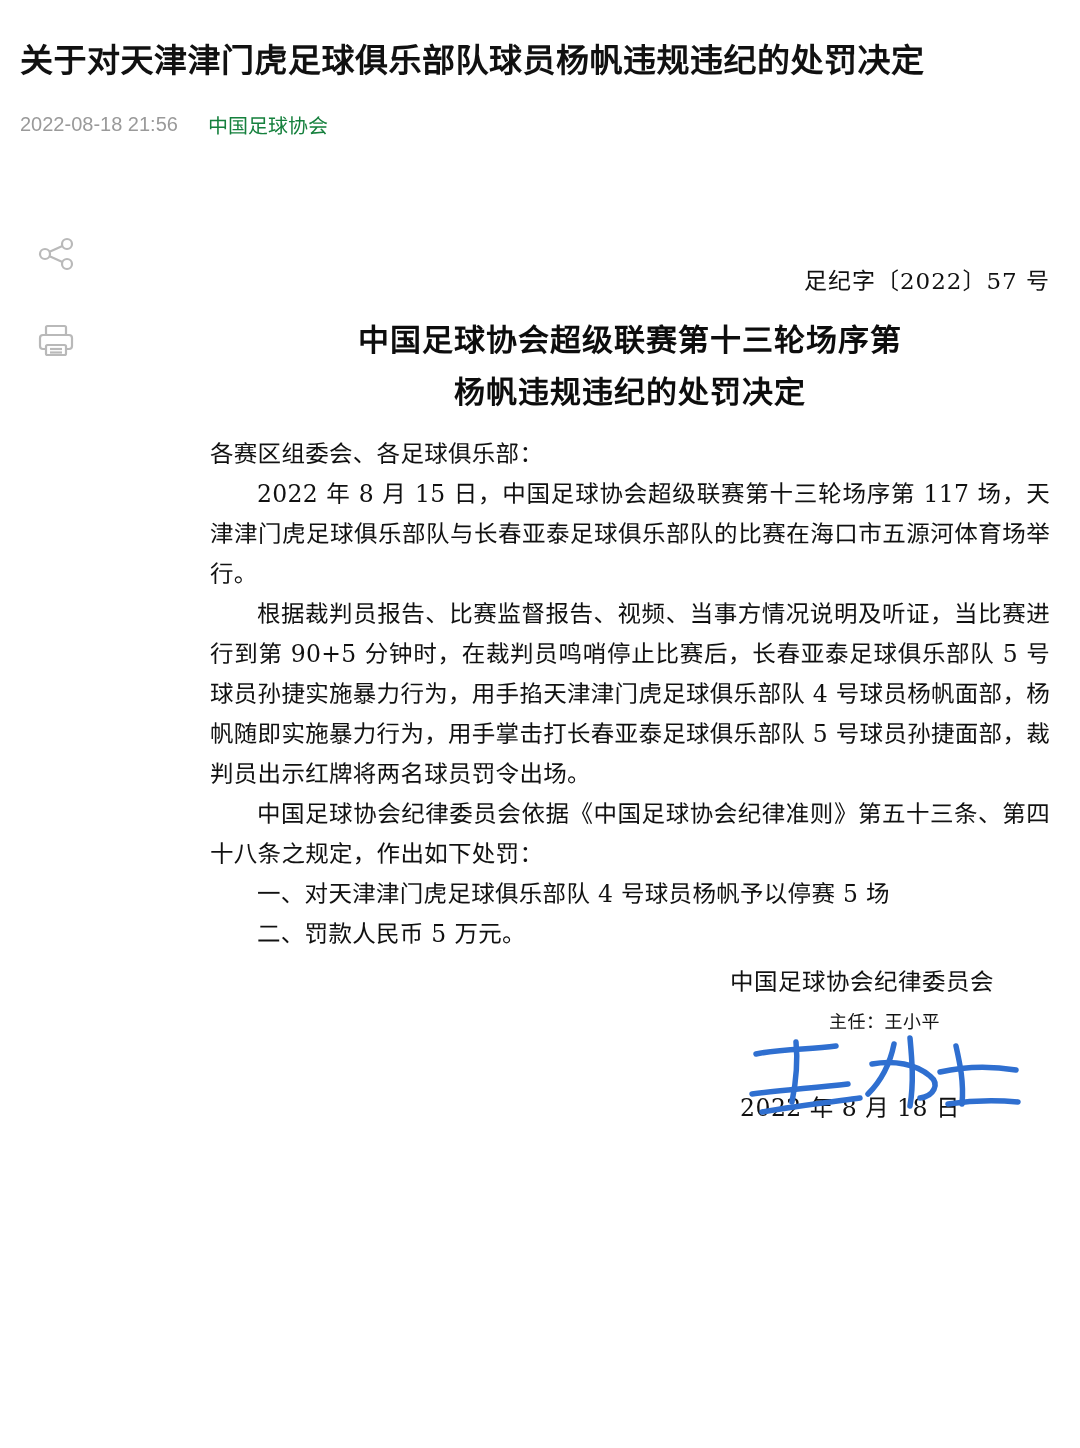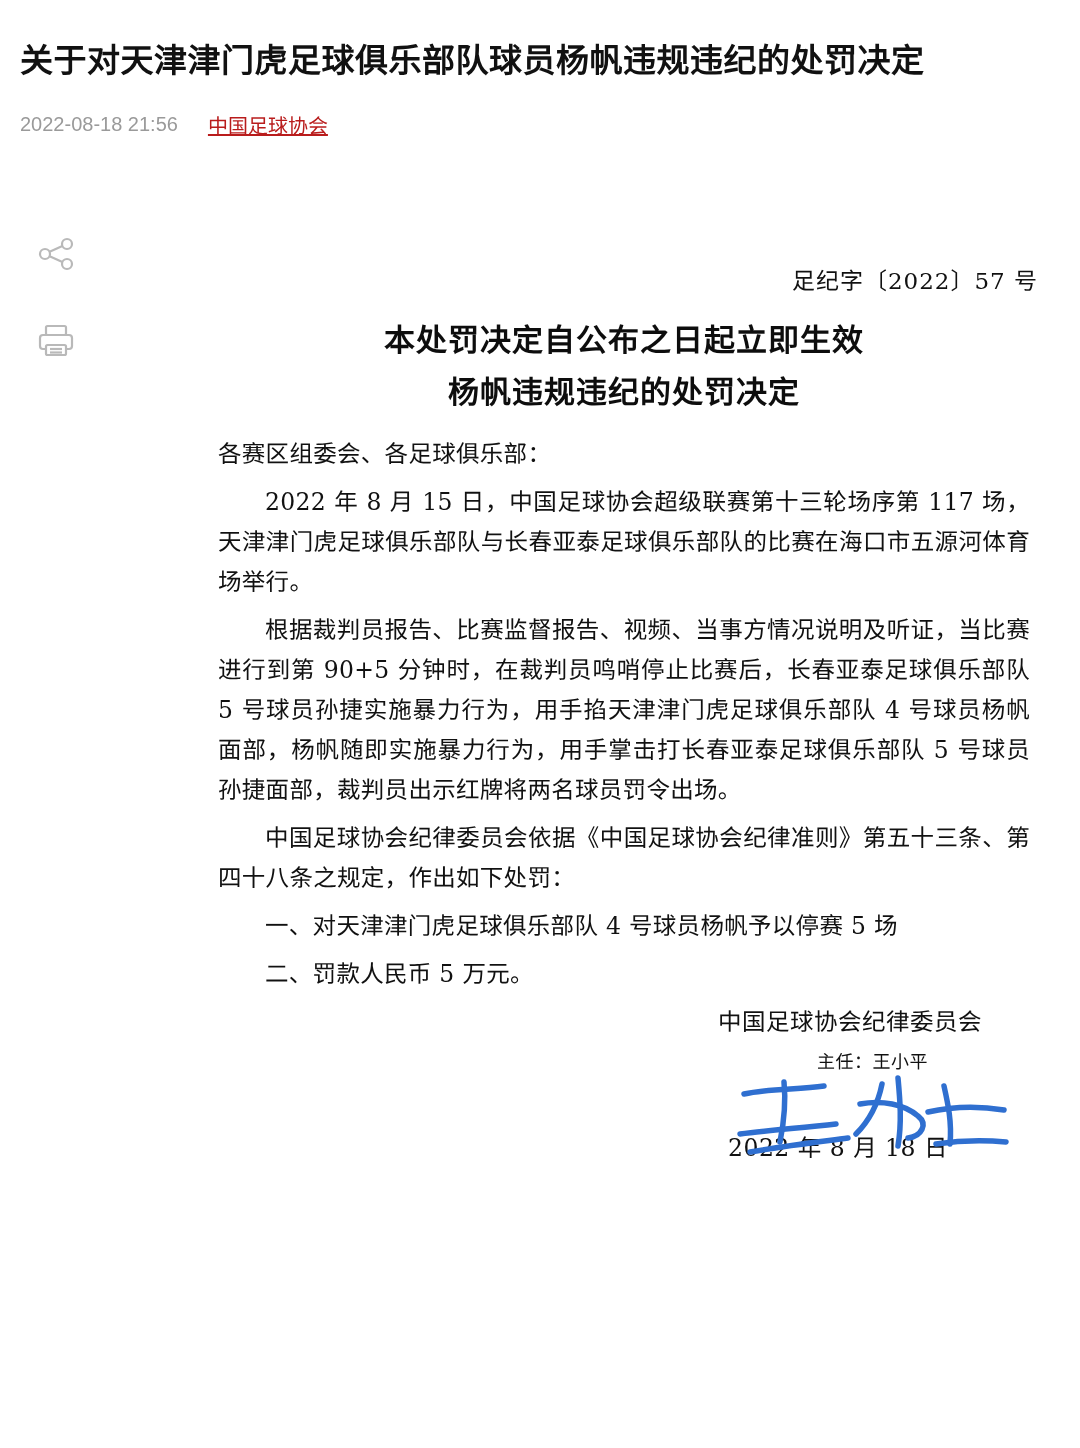--- a/index.html
+++ b/index.html
@@ -31,21 +31,21 @@
   }
   .meta-row {
     margin-top: 26px;
     display: flex;
     align-items: center;
     font-size: 20px;
     color: #9a9a9a;
     text-align: right;
   }
   .meta-date { margin-right: 30px; }
-  .meta-source { color: #b91c1c; text-decoration: underline; }
+  .meta-source { color: #15803d; }
 
   
   .action-rail {
     position: absolute;
     left: 30px;
     top: 228px;
     width: 60px;
     display: flex;
     flex-direction: column;
     gap: 34px;
@@ -57,21 +57,21 @@
     align-items: center;
     justify-content: center;
     cursor: pointer;
   }
   .rail-btn svg { display: block; }
 
   
   .doc {
     position: absolute;
     left: 210px;
-    right: 42px;
+    right: 30px;
     top: 262px;
     font-family: "DejaVu Serif", "Liberation Serif", serif;
     color: #111;
   }
   .doc-number {
     text-align: right;
     font-size: 23px;
     letter-spacing: 1px;
     margin-bottom: 18px;
     color: #111;
@@ -85,21 +85,21 @@
     margin-bottom: 16px;
     color: #0d0d0d;
   }
   .doc-title .line { display: block; }
   .doc-p {
     font-size: 23.5px;
     line-height: 40px;
     text-align: justify;
     text-justify: inter-ideograph;
     letter-spacing: 0.3px;
-    margin: 8px;
+    margin: 0;
   }
   .indent { text-indent: 2em; }
   .doc-p + .doc-p { margin-top: 0; }
 
   
   .sign-block {
     margin-top: 8px;
     text-align: right;
     padding-right: 56px;
     position: relative;
@@ -164,21 +164,21 @@
         <line x1="16" y1="34.5" x2="28" y2="34.5"></line>
       </svg>
     </span>
   </div>
 </div>
 
 <div class="doc">
   <div class="doc-number">足纪字〔2022〕57 号</div>
 
   <div class="doc-title">
-    <span class="line">本处罚决定自公布之日起立即生效</span>
+    <span class="line">中国足球协会超级联赛第十三轮场序第</span>
     <span class="line">杨帆违规违纪的处罚决定</span>
   </div>
 
   <p class="doc-p">各赛区组委会、各足球俱乐部：</p>
   <p class="doc-p indent">2022 年 8 月 15 日，中国足球协会超级联赛第十三轮场序第 117 场，天津津门虎足球俱乐部队与长春亚泰足球俱乐部队的比赛在海口市五源河体育场举行。</p>
   <p class="doc-p indent">根据裁判员报告、比赛监督报告、视频、当事方情况说明及听证，当比赛进行到第 90+5 分钟时，在裁判员鸣哨停止比赛后，长春亚泰足球俱乐部队 5 号球员孙捷实施暴力行为，用手掐天津津门虎足球俱乐部队 4 号球员杨帆面部，杨帆随即实施暴力行为，用手掌击打长春亚泰足球俱乐部队 5 号球员孙捷面部，裁判员出示红牌将两名球员罚令出场。</p>
   <p class="doc-p indent">中国足球协会纪律委员会依据《中国足球协会纪律准则》第五十三条、第四十八条之规定，作出如下处罚：</p>
   <p class="doc-p indent">一、对天津津门虎足球俱乐部队 4 号球员杨帆予以停赛 5 场</p>
   <p class="doc-p indent">二、罚款人民币 5 万元。</p>
 

